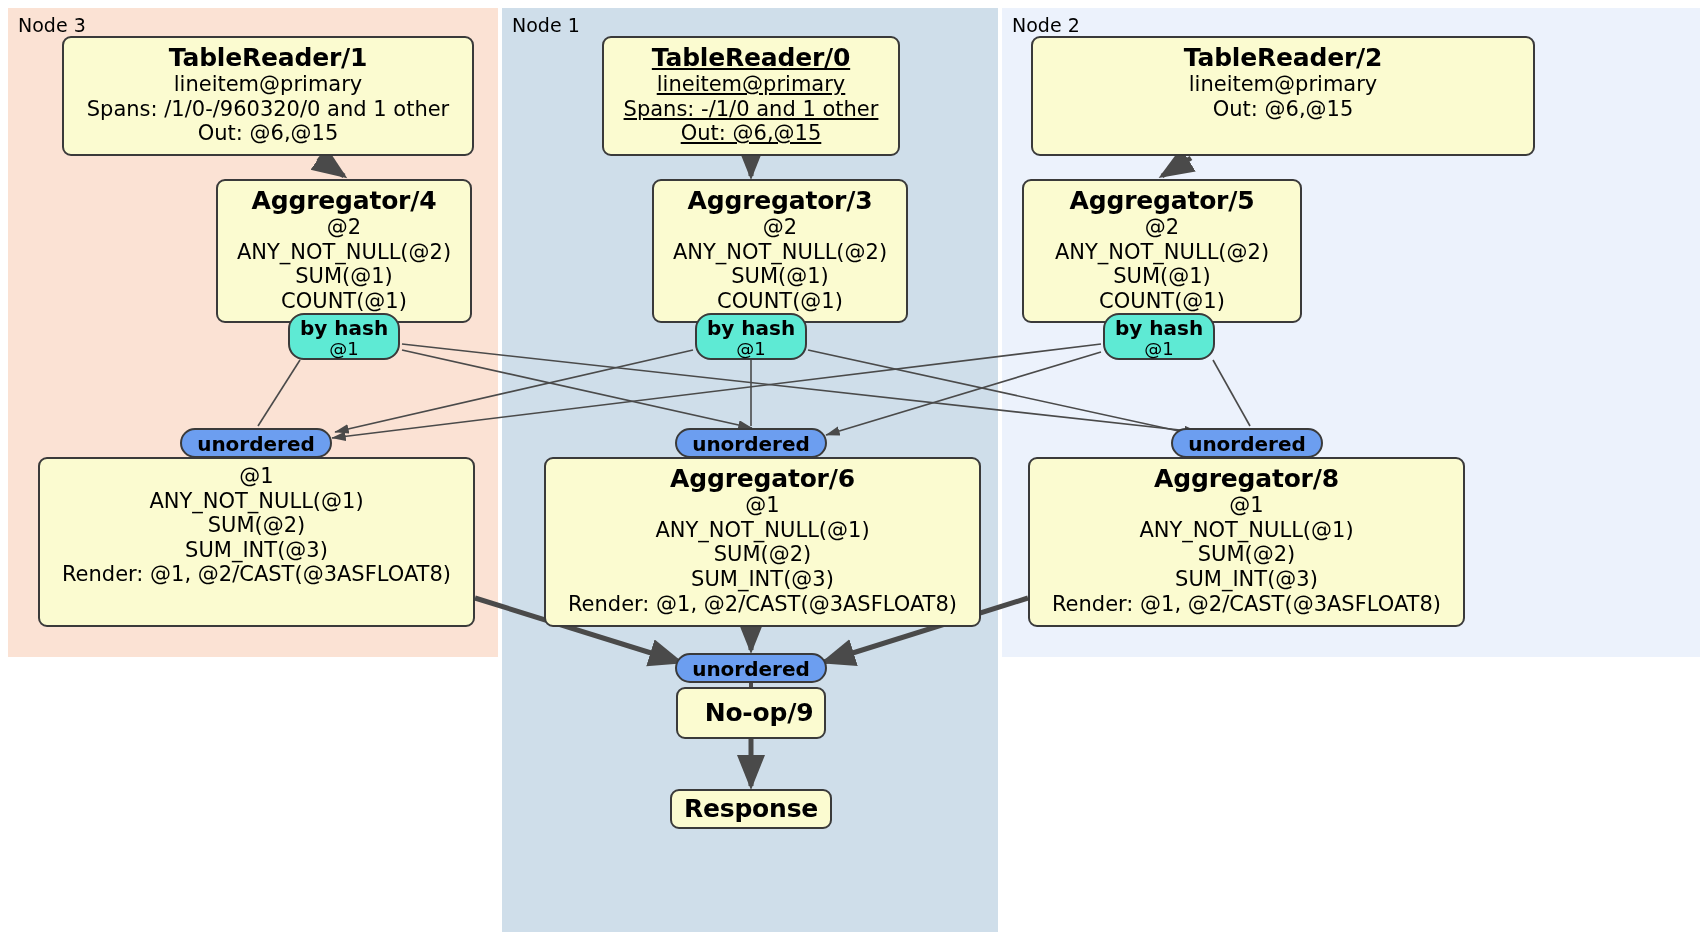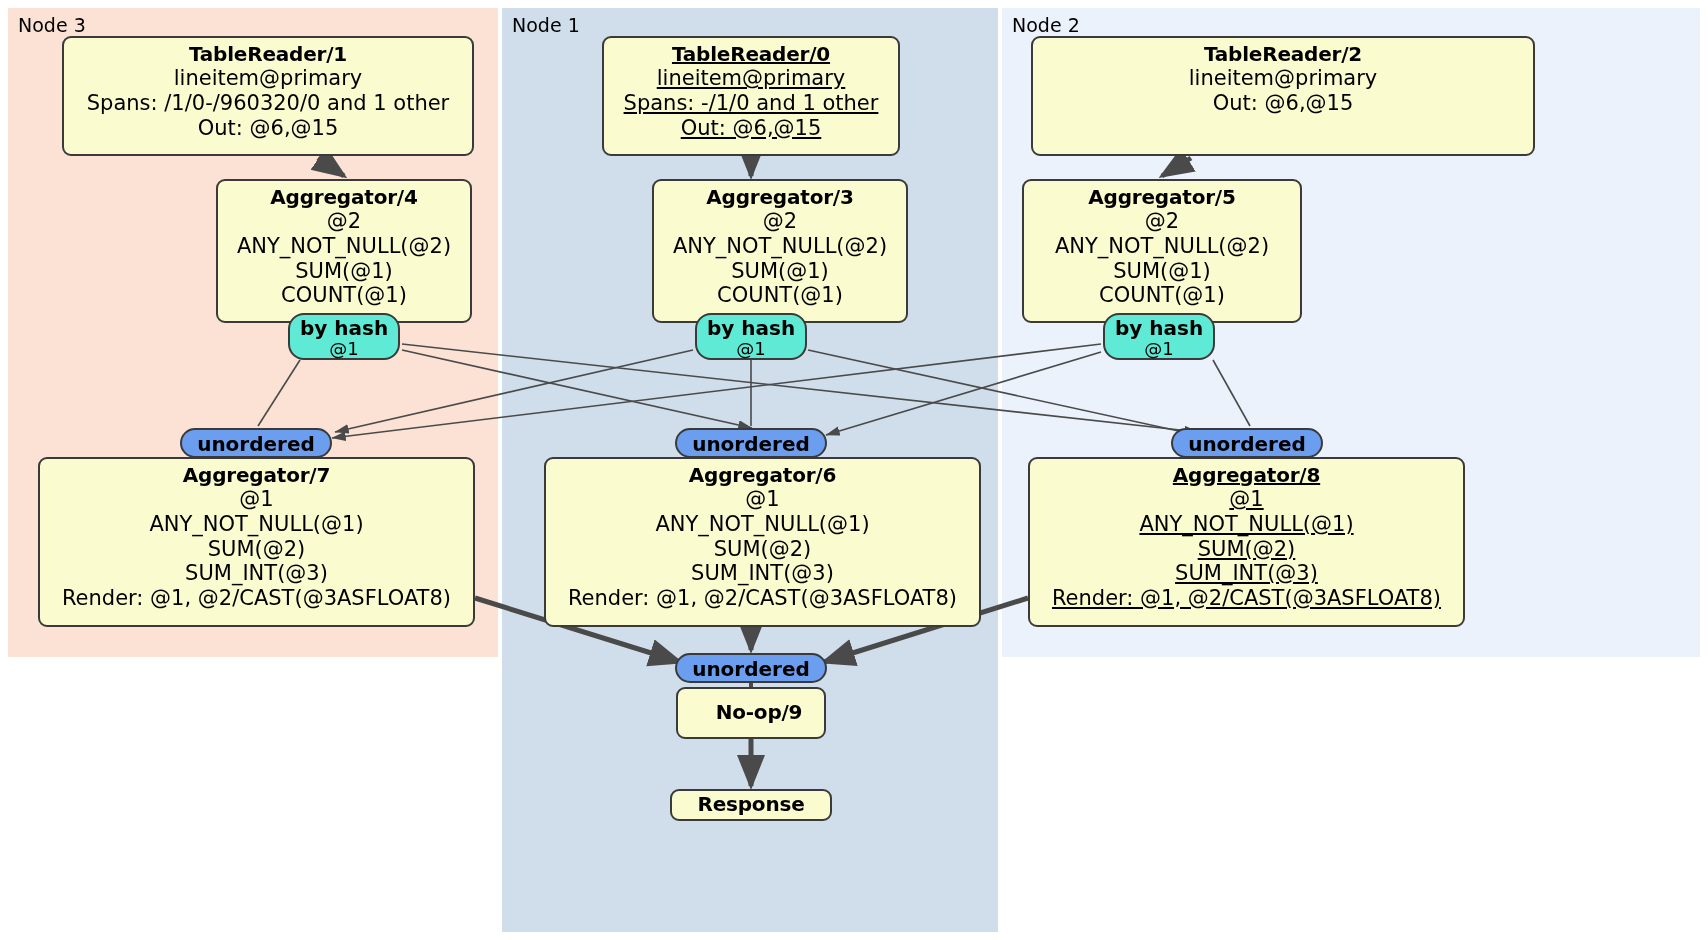--- a/index.html
+++ b/index.html
@@ -36,21 +36,21 @@
     background: #fbfbd0;
     border: 2px solid #3a3a3a;
     border-radius: 9px;
     text-align: center;
     padding: 5px 10px 6px 10px;
     color: #000;
     line-height: 1.17;
   }
   .pbox .ttl {
     font-weight: bold;
-    font-size: 20px;
+    font-size: 25px;
     letter-spacing: -0.2px;
     white-space: nowrap;
   }
   .pbox .ln {
     font-size: 21px;
     white-space: nowrap;
   }
   .pbox.simple {
     display: flex;
     align-items: center;
@@ -184,47 +184,46 @@
         <div class="ln">COUNT(@1)</div>
       </div>
       <div class="pbox" style="left: 974px; top: 179px; width: 280px; height: 144px; margin-left: 48px;">
         <div class="ttl">Aggregator/5</div>
         <div class="ln">@2</div>
         <div class="ln">ANY_NOT_NULL(@2)</div>
         <div class="ln">SUM(@1)</div>
         <div class="ln">COUNT(@1)</div>
       </div>
       <div class="pbox" style="left: 38px; top: 457px; width: 437px; height: 170px;">
-        <div class="ttl">Aggregator/7</div>
         <div class="ln">@1</div>
         <div class="ln">ANY_NOT_NULL(@1)</div>
         <div class="ln">SUM(@2)</div>
         <div class="ln">SUM_INT(@3)</div>
         <div class="ln">Render: @1, @2/CAST(@3ASFLOAT8)</div>
       </div>
       <div class="pbox" style="left: 544px; top: 457px; width: 437px; height: 170px;">
         <div class="ttl">Aggregator/6</div>
         <div class="ln">@1</div>
         <div class="ln">ANY_NOT_NULL(@1)</div>
         <div class="ln">SUM(@2)</div>
         <div class="ln">SUM_INT(@3)</div>
         <div class="ln">Render: @1, @2/CAST(@3ASFLOAT8)</div>
       </div>
-      <div class="pbox" style="left: 1028px; top: 457px; width: 437px; height: 170px; text-decoration: underline;">
+      <div class="pbox" style="left: 1028px; top: 457px; width: 437px; height: 170px;">
         <div class="ttl">Aggregator/8</div>
         <div class="ln">@1</div>
         <div class="ln">ANY_NOT_NULL(@1)</div>
         <div class="ln">SUM(@2)</div>
         <div class="ln">SUM_INT(@3)</div>
         <div class="ln">Render: @1, @2/CAST(@3ASFLOAT8)</div>
       </div>
       <div class="pbox simple" style="left: 676px; top: 687px; width: 150px; height: 52px; padding-left: 16px;">
         <div class="ttl">No-op/9</div>
       </div>
-      <div class="pbox simple" style="left: 670px; top: 789px; width: 162px; height: 32px;">
+      <div class="pbox simple" style="left: 670px; top: 789px; width: 162px; height: 40px;">
         <div class="ttl">Response</div>
       </div>
     </div>
 
   <div id="badges">
       <div class="badge hash" style="left: 288px; top: 313px; width: 112px; height: 47px;">
         <div class="b1">by hash</div>
         <div class="b2">@1</div>
       </div>
       <div class="badge hash" style="left: 695px; top: 313px; width: 112px; height: 47px;">

